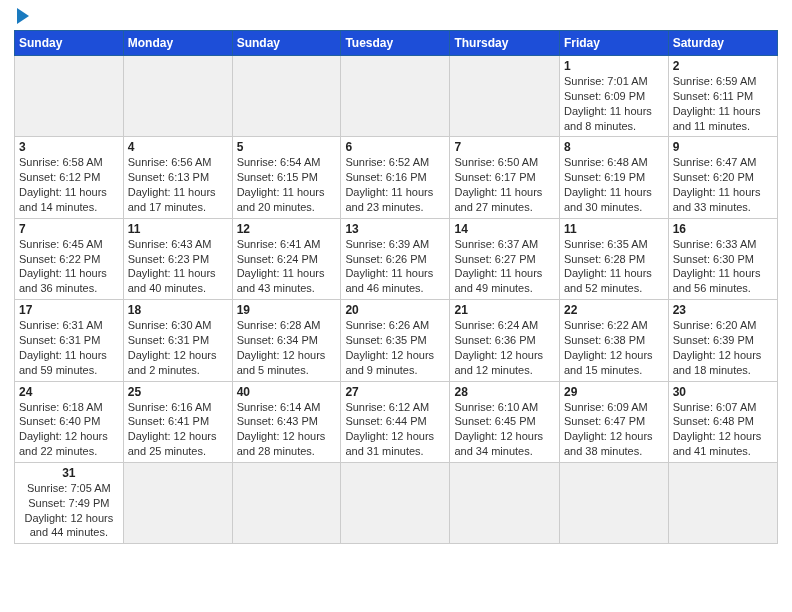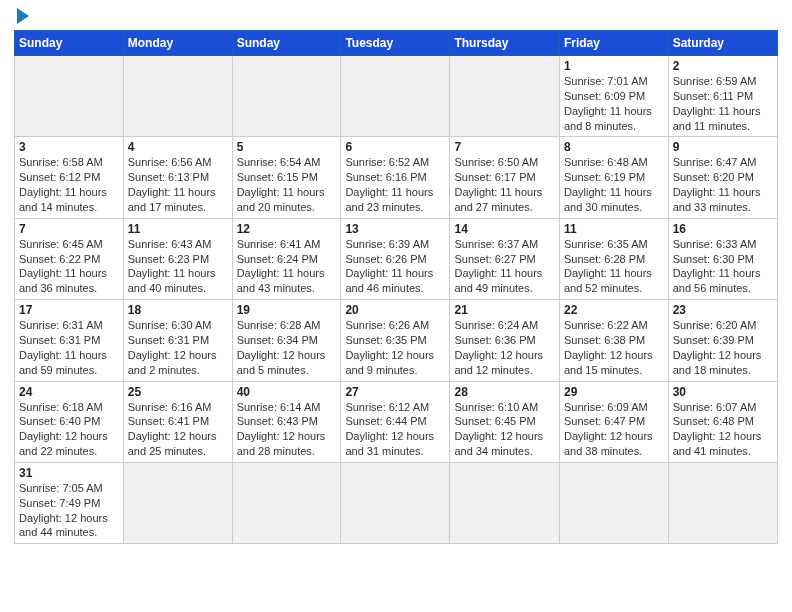--- a/index.html
+++ b/index.html
@@ -83,20 +83,21 @@
       color: #333;
       background: #fff;
       width: 113px;
       height: 74px;
     }
     .calendar td.empty {
       background: #f0f0f0;
     }
     .calendar td.last-row {
       height: 60px;
+      text-align: center;
     }
     .day-number {
       font-size: 12px;
       font-weight: bold;
       color: #222;
       display: block;
       margin-bottom: 1px;
     }
     .day-info {
       font-size: 11px;

